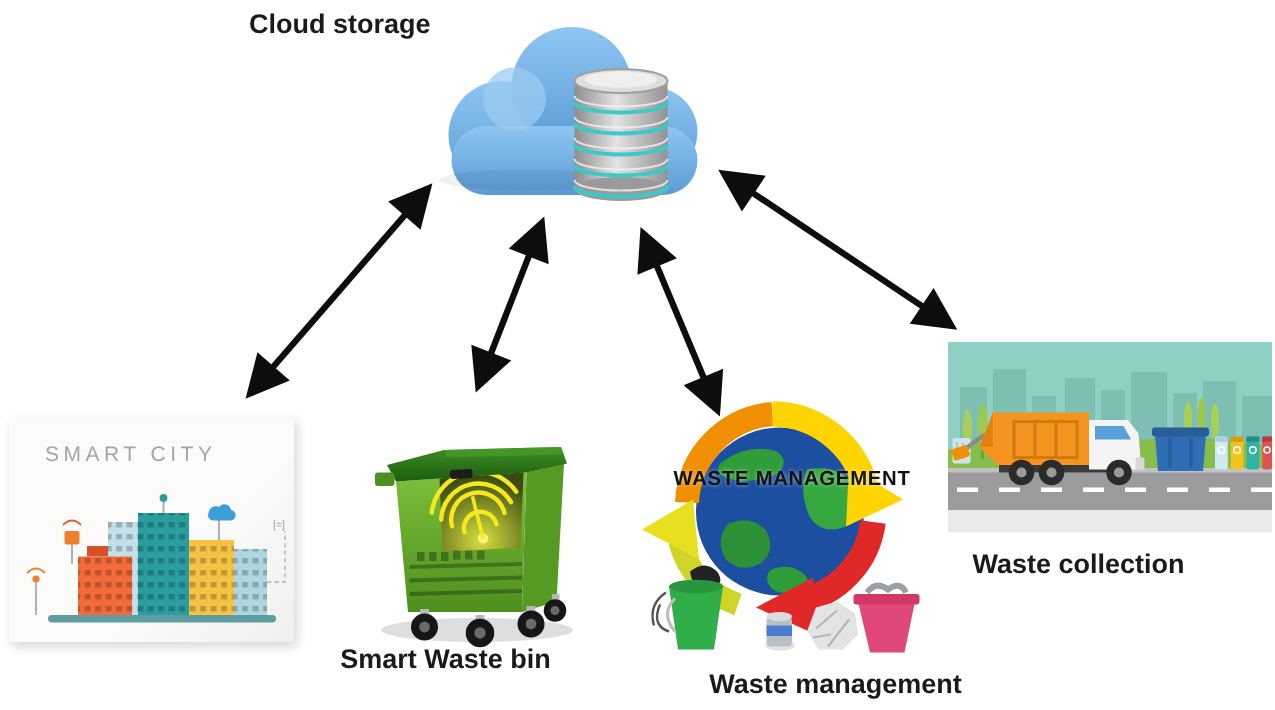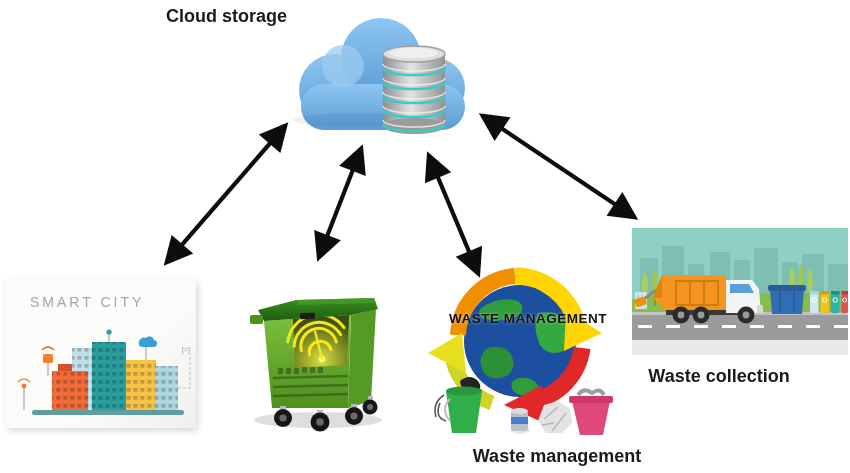--- a/index.html
+++ b/index.html
@@ -192,20 +192,21 @@
       <circle cx="82" cy="164" r="9.5" fill="#161616"></circle>
         <circle cx="82" cy="164" r="3.8" fill="#6a6a6a"></circle>
       <rect x="113" y="146" width="6" height="9" fill="#b8b8b8"></rect>
       <circle cx="116" cy="158" r="9" fill="#161616"></circle>
         <circle cx="116" cy="158" r="3.6" fill="#6a6a6a"></circle>
       <rect x="130" y="138" width="5" height="8" fill="#b8b8b8"></rect>
       <circle cx="132" cy="149" r="7.5" fill="#161616"></circle>
         <circle cx="132" cy="149" r="3" fill="#6a6a6a"></circle>
     </g>
   </svg>
+  <div class="node-label centered" style="left:197px;top:429px">Smart Waste bin</div>
 
   <div class="wm-wrap">
     <svg width="202" height="185" viewBox="0 0 202 185">
 
       <circle cx="100" cy="88" r="56" fill="#1d4fa0"></circle>
       <path d="M60,56 q18,-14 38,-8 q10,8 -2,16 q-20,6 -30,2 q-10,-2 -6,-10 z" fill="#2f9e3a"></path>
       <path d="M118,60 q22,-4 32,12 q6,16 -6,26 q-16,6 -24,-6 q-8,-18 -2,-32 z" fill="#35a83f"></path>
       <path d="M66,96 q14,-6 24,4 q8,12 -2,22 q-14,8 -24,-2 q-8,-14 2,-24 z" fill="#2c9136"></path>
       <path d="M96,126 q14,-4 22,6 q2,8 -8,10 q-14,2 -18,-6 q-2,-8 4,-10 z" fill="#2f9e3a"></path>
 

